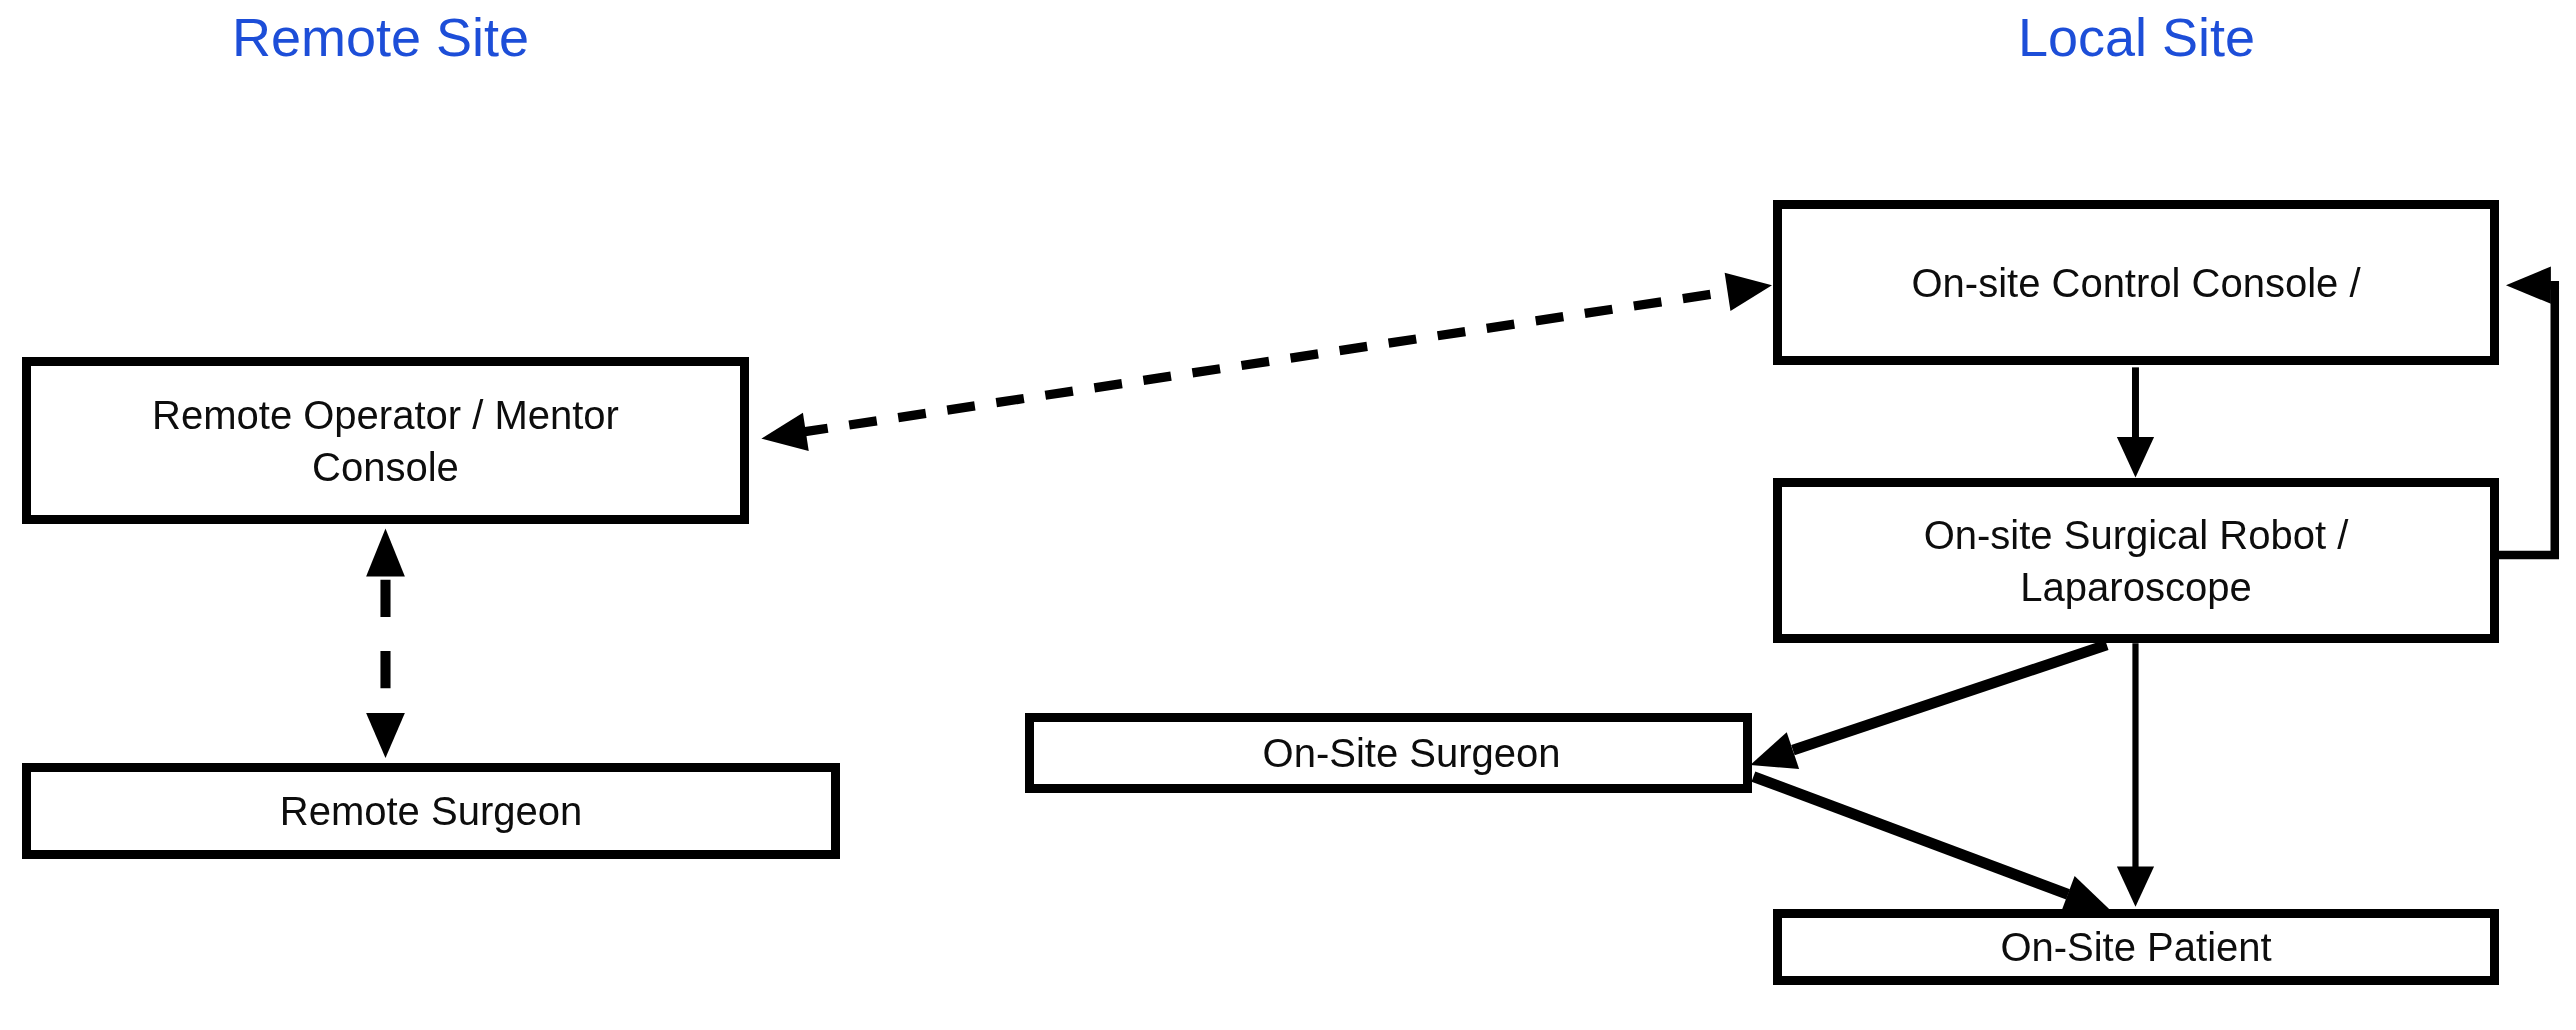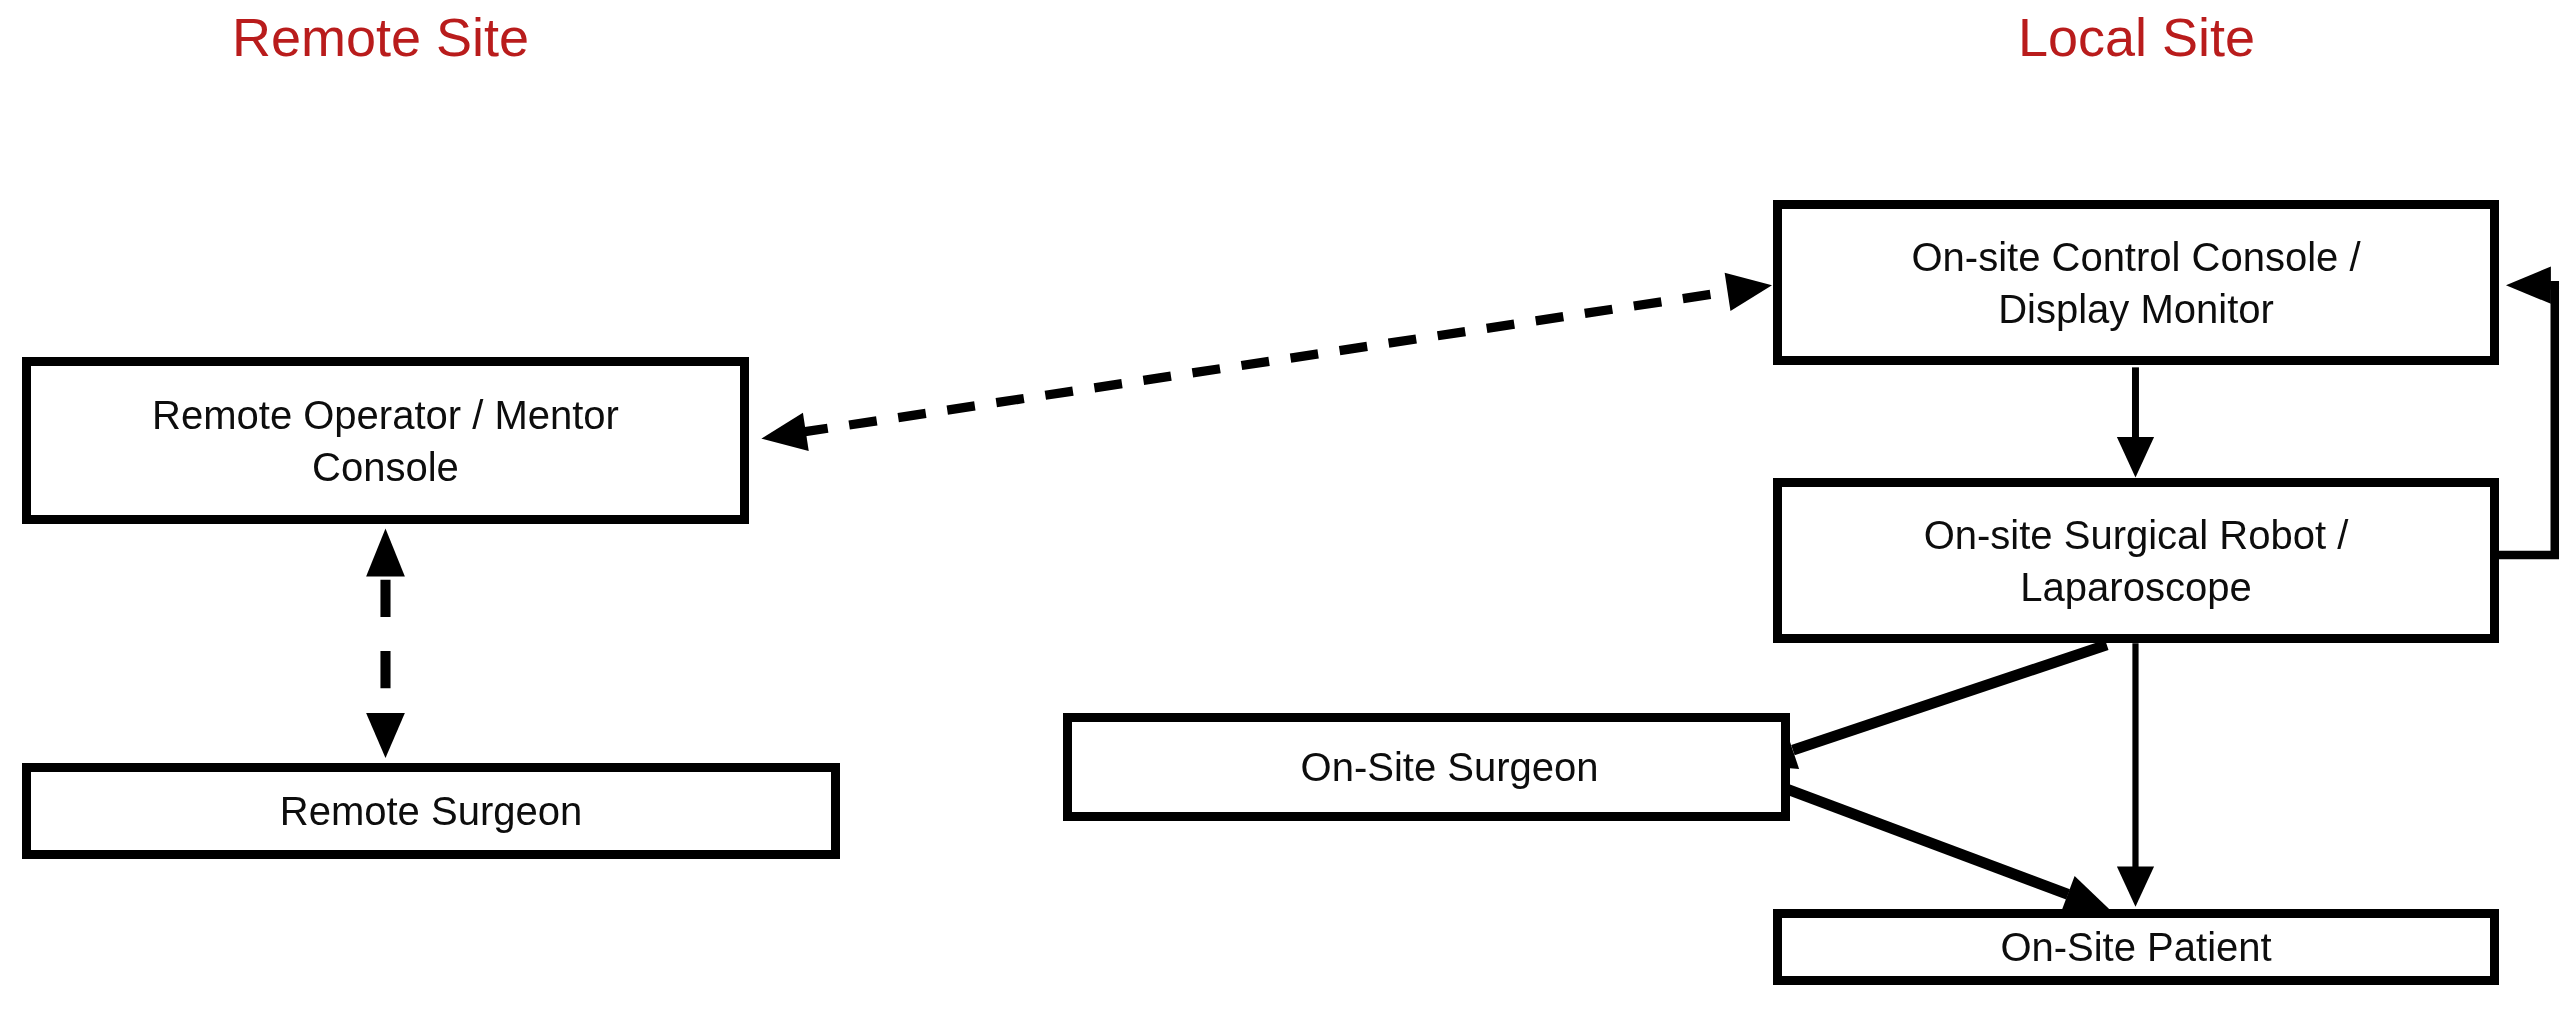--- a/index.html
+++ b/index.html
@@ -11,21 +11,21 @@
     font-family: "Liberation Sans", "DejaVu Sans", sans-serif;
     color: #000000;
     overflow: hidden;
   }
   .site-title {
     position: absolute;
     width: 543px;
     font-size: 54px;
     line-height: 1.15;
     text-align: center;
-    color: #b91c1c;
+    color: #1d4ed8;
     white-space: nowrap;
   }
   .node {
     position: absolute;
     box-sizing: border-box;
     border: 9.3px solid #000000;
     background: #ffffff;
     display: flex;
     flex-direction: column;
     align-items: center;
@@ -100,29 +100,28 @@
     <div class="nl">Remote Operator / Mentor</div>
     <div class="nl">Console</div>
   </div>
 
   <div class="node" style="left:22px; top:763px; width:818px; height:96px;">
     <div class="nl">Remote Surgeon</div>
   </div>
 
   <div class="node" style="left:1773px; top:200px; width:726px; height:165px;">
     <div class="nl">On-site Control Console /</div>
-    <div class="nl">Display Monitor</div>
   </div>
 
   <div class="node" style="left:1773px; top:478px; width:726px; height:165px;">
     <div class="nl">On-site Surgical Robot /</div>
     <div class="nl">Laparoscope</div>
   </div>
 
-  <div class="node" style="left:1063px; top:713px; width:727px; height:108px;padding-left:46px;">
+  <div class="node" style="left:1025px; top:713px; width:727px; height:80px;padding-left:46px;">
     <div class="nl">On-Site Surgeon</div>
   </div>
 
   <div class="node" style="left:1773px; top:909px; width:726px; height:76px;">
     <div class="nl">On-Site Patient</div>
   </div>
 
 </div>
 
 

